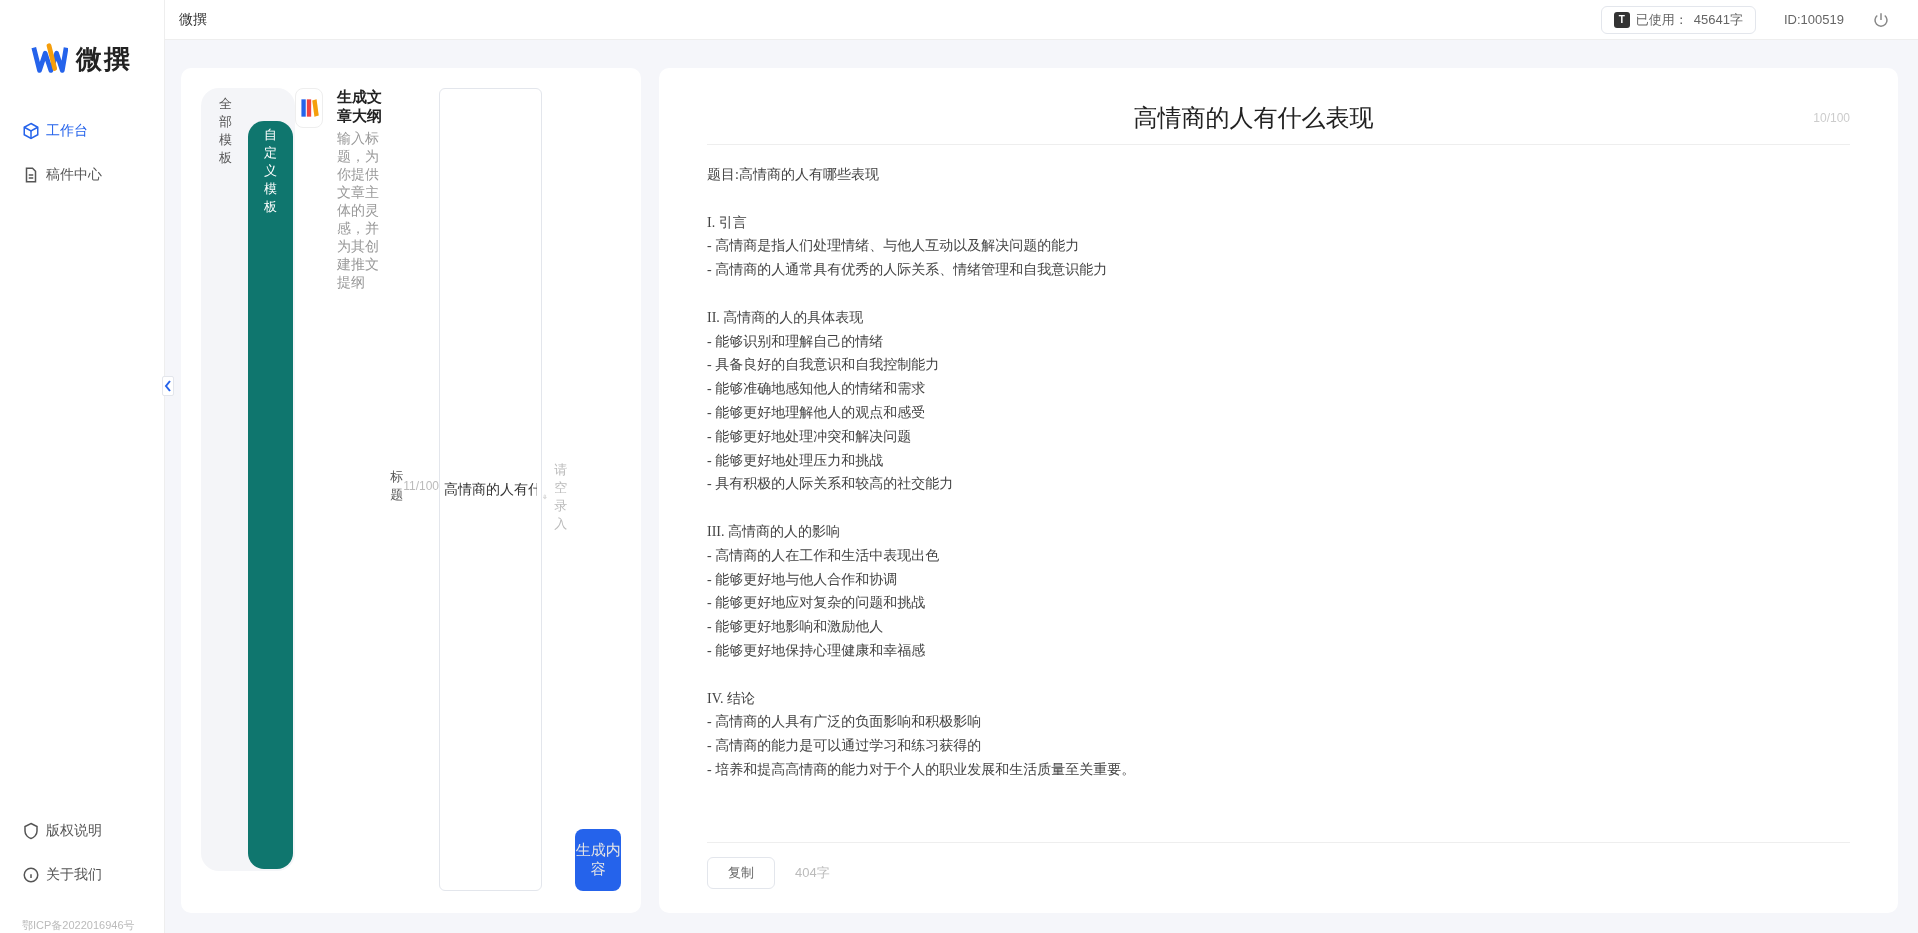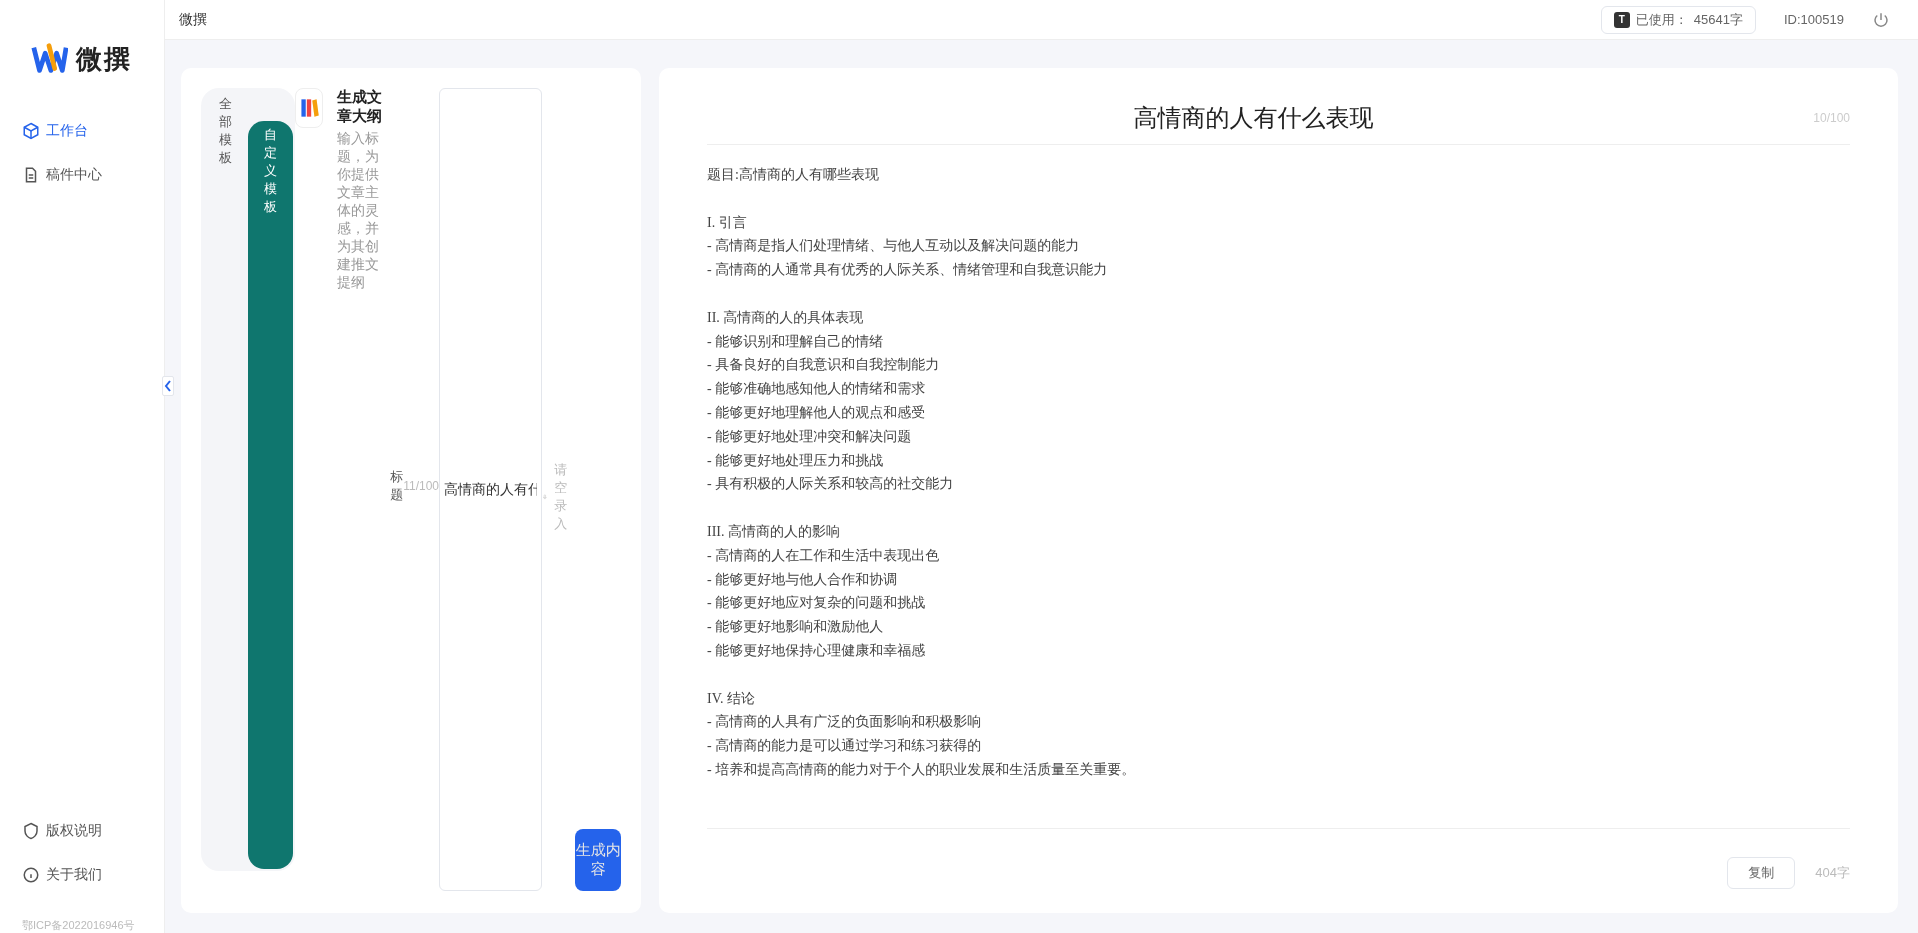--- a/index.html
+++ b/index.html
@@ -223,25 +223,24 @@
   flex:1;
   font-size:14px;
   line-height:1.7;
   color:#444;
   white-space:pre-wrap;
   overflow:auto;
   font-family: "Songti SC", SimSun, serif;
 }
 .output-footer {
   display:flex;
-  justify-content:flex-end;
   align-items:center;
   gap:20px;
   border-top:1px solid #eee;
-  padding-top:28px;
+  padding-top:14px;
   margin-top:12px;
 }
 .copy-btn {
   border:1px solid #e3e6ec;
   background:#fff;
   color:#666;
   border-radius:6px;
   padding:6px 20px;
   font-size:13px;
   cursor:pointer;

